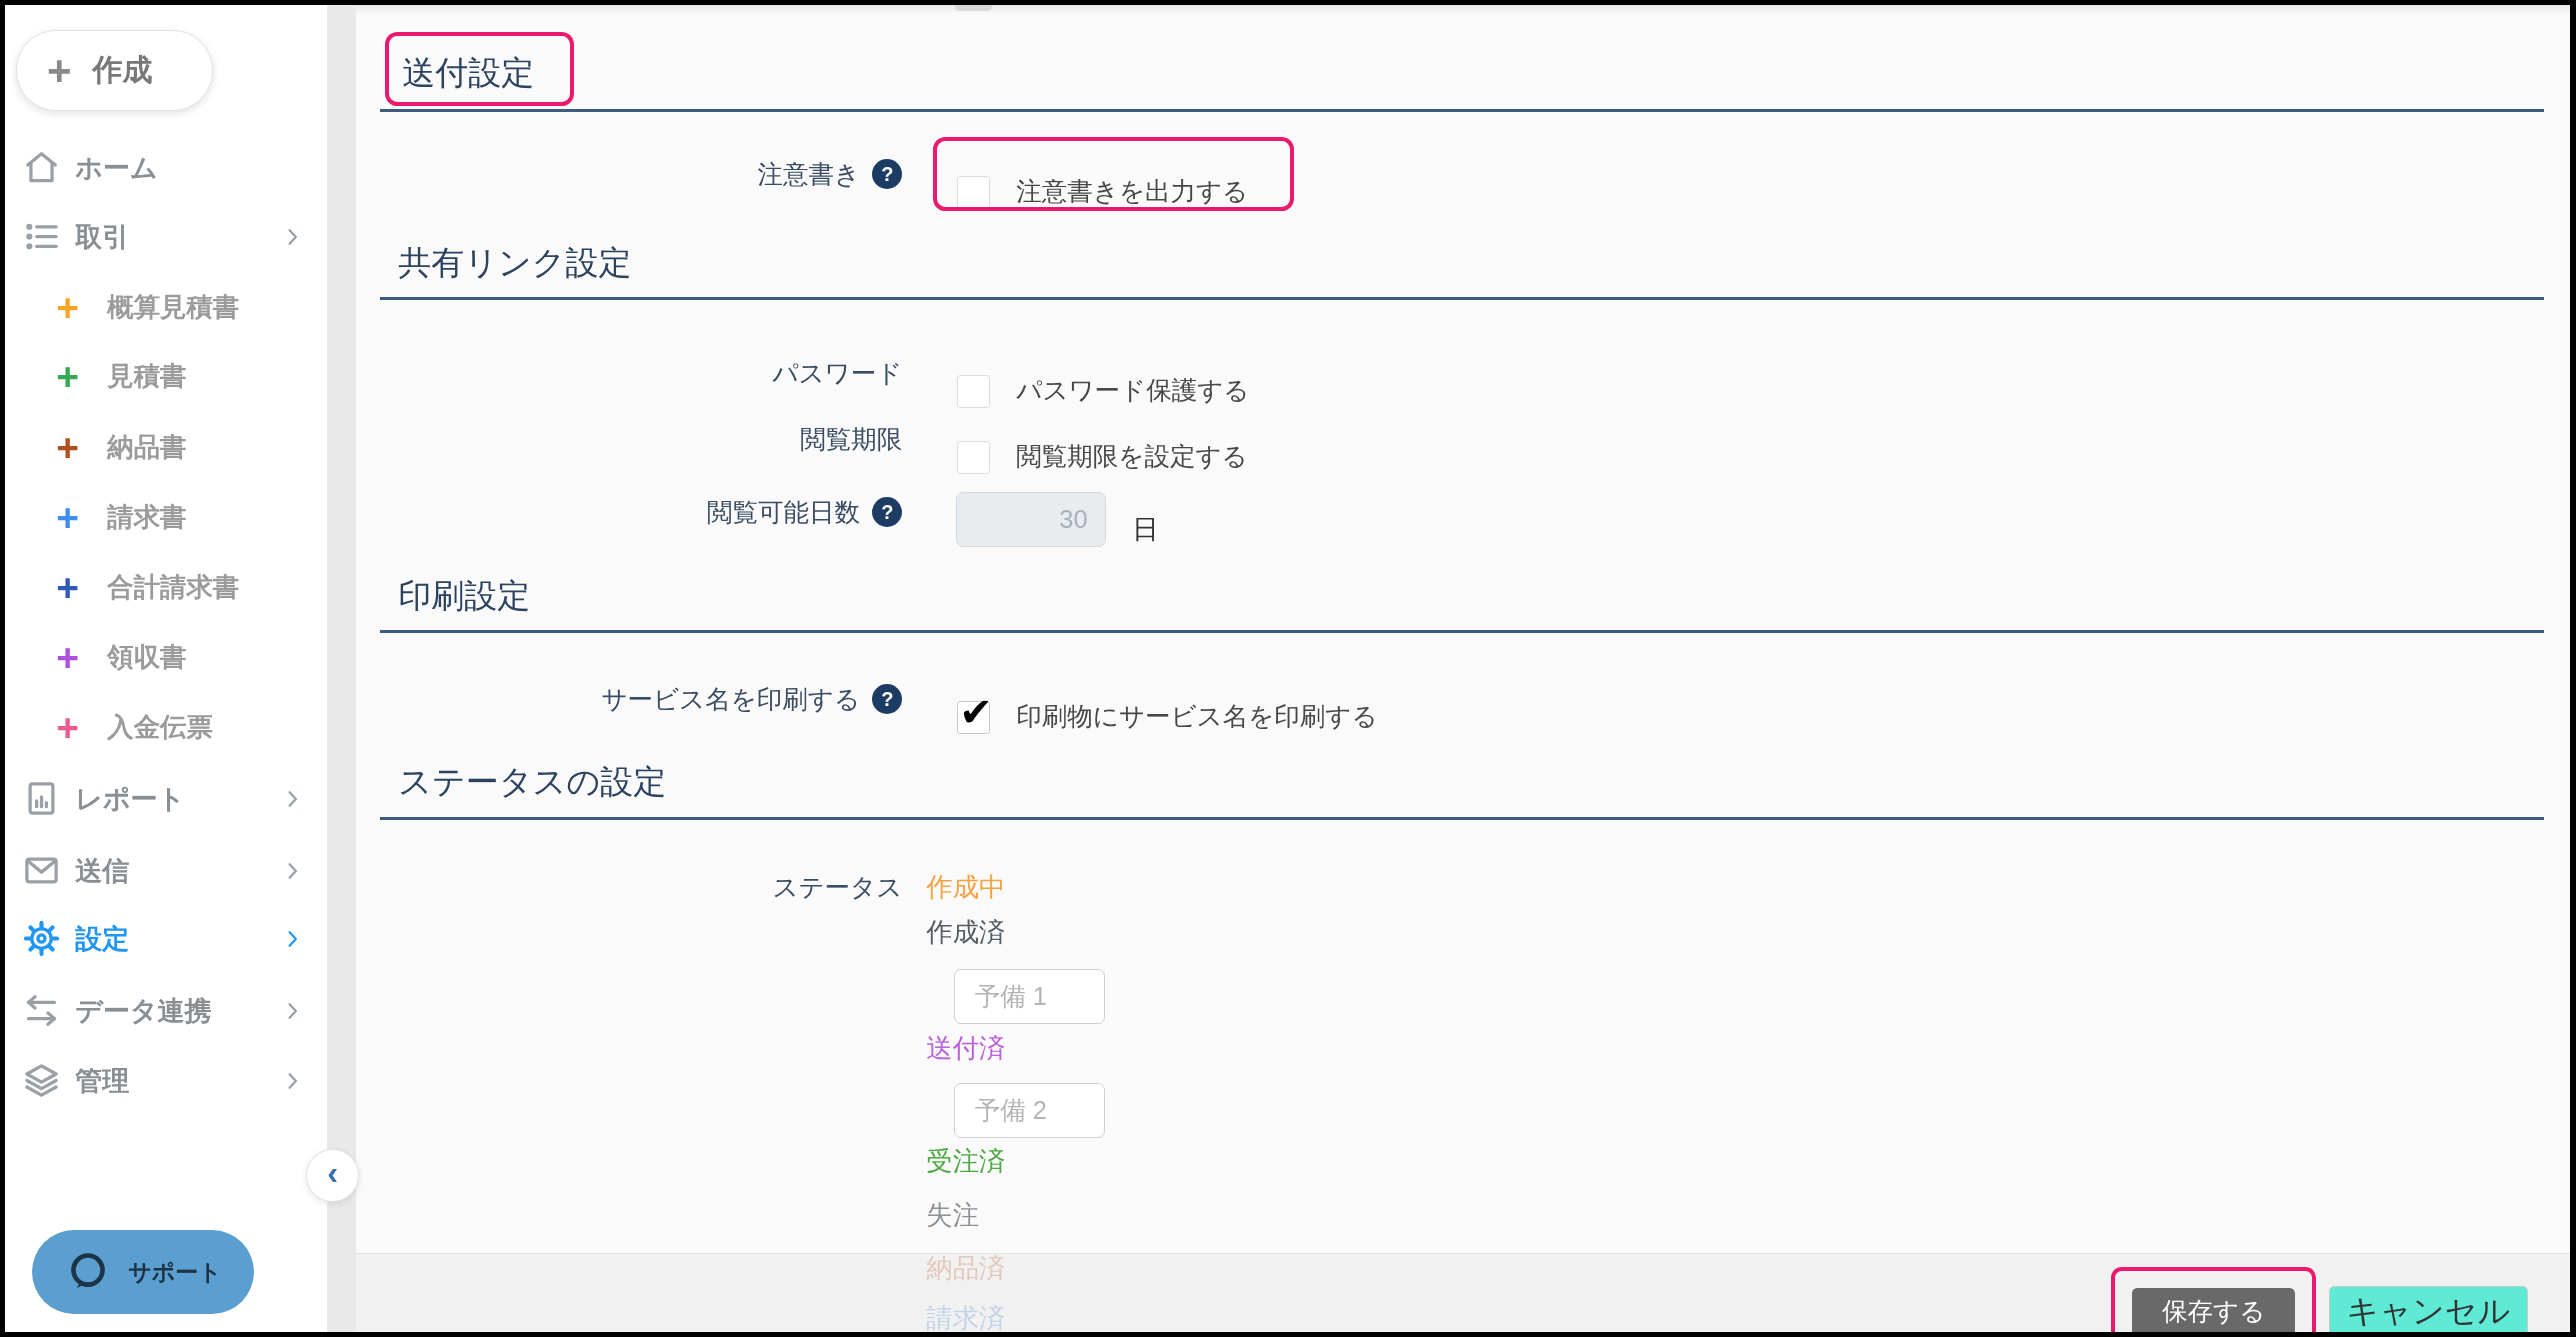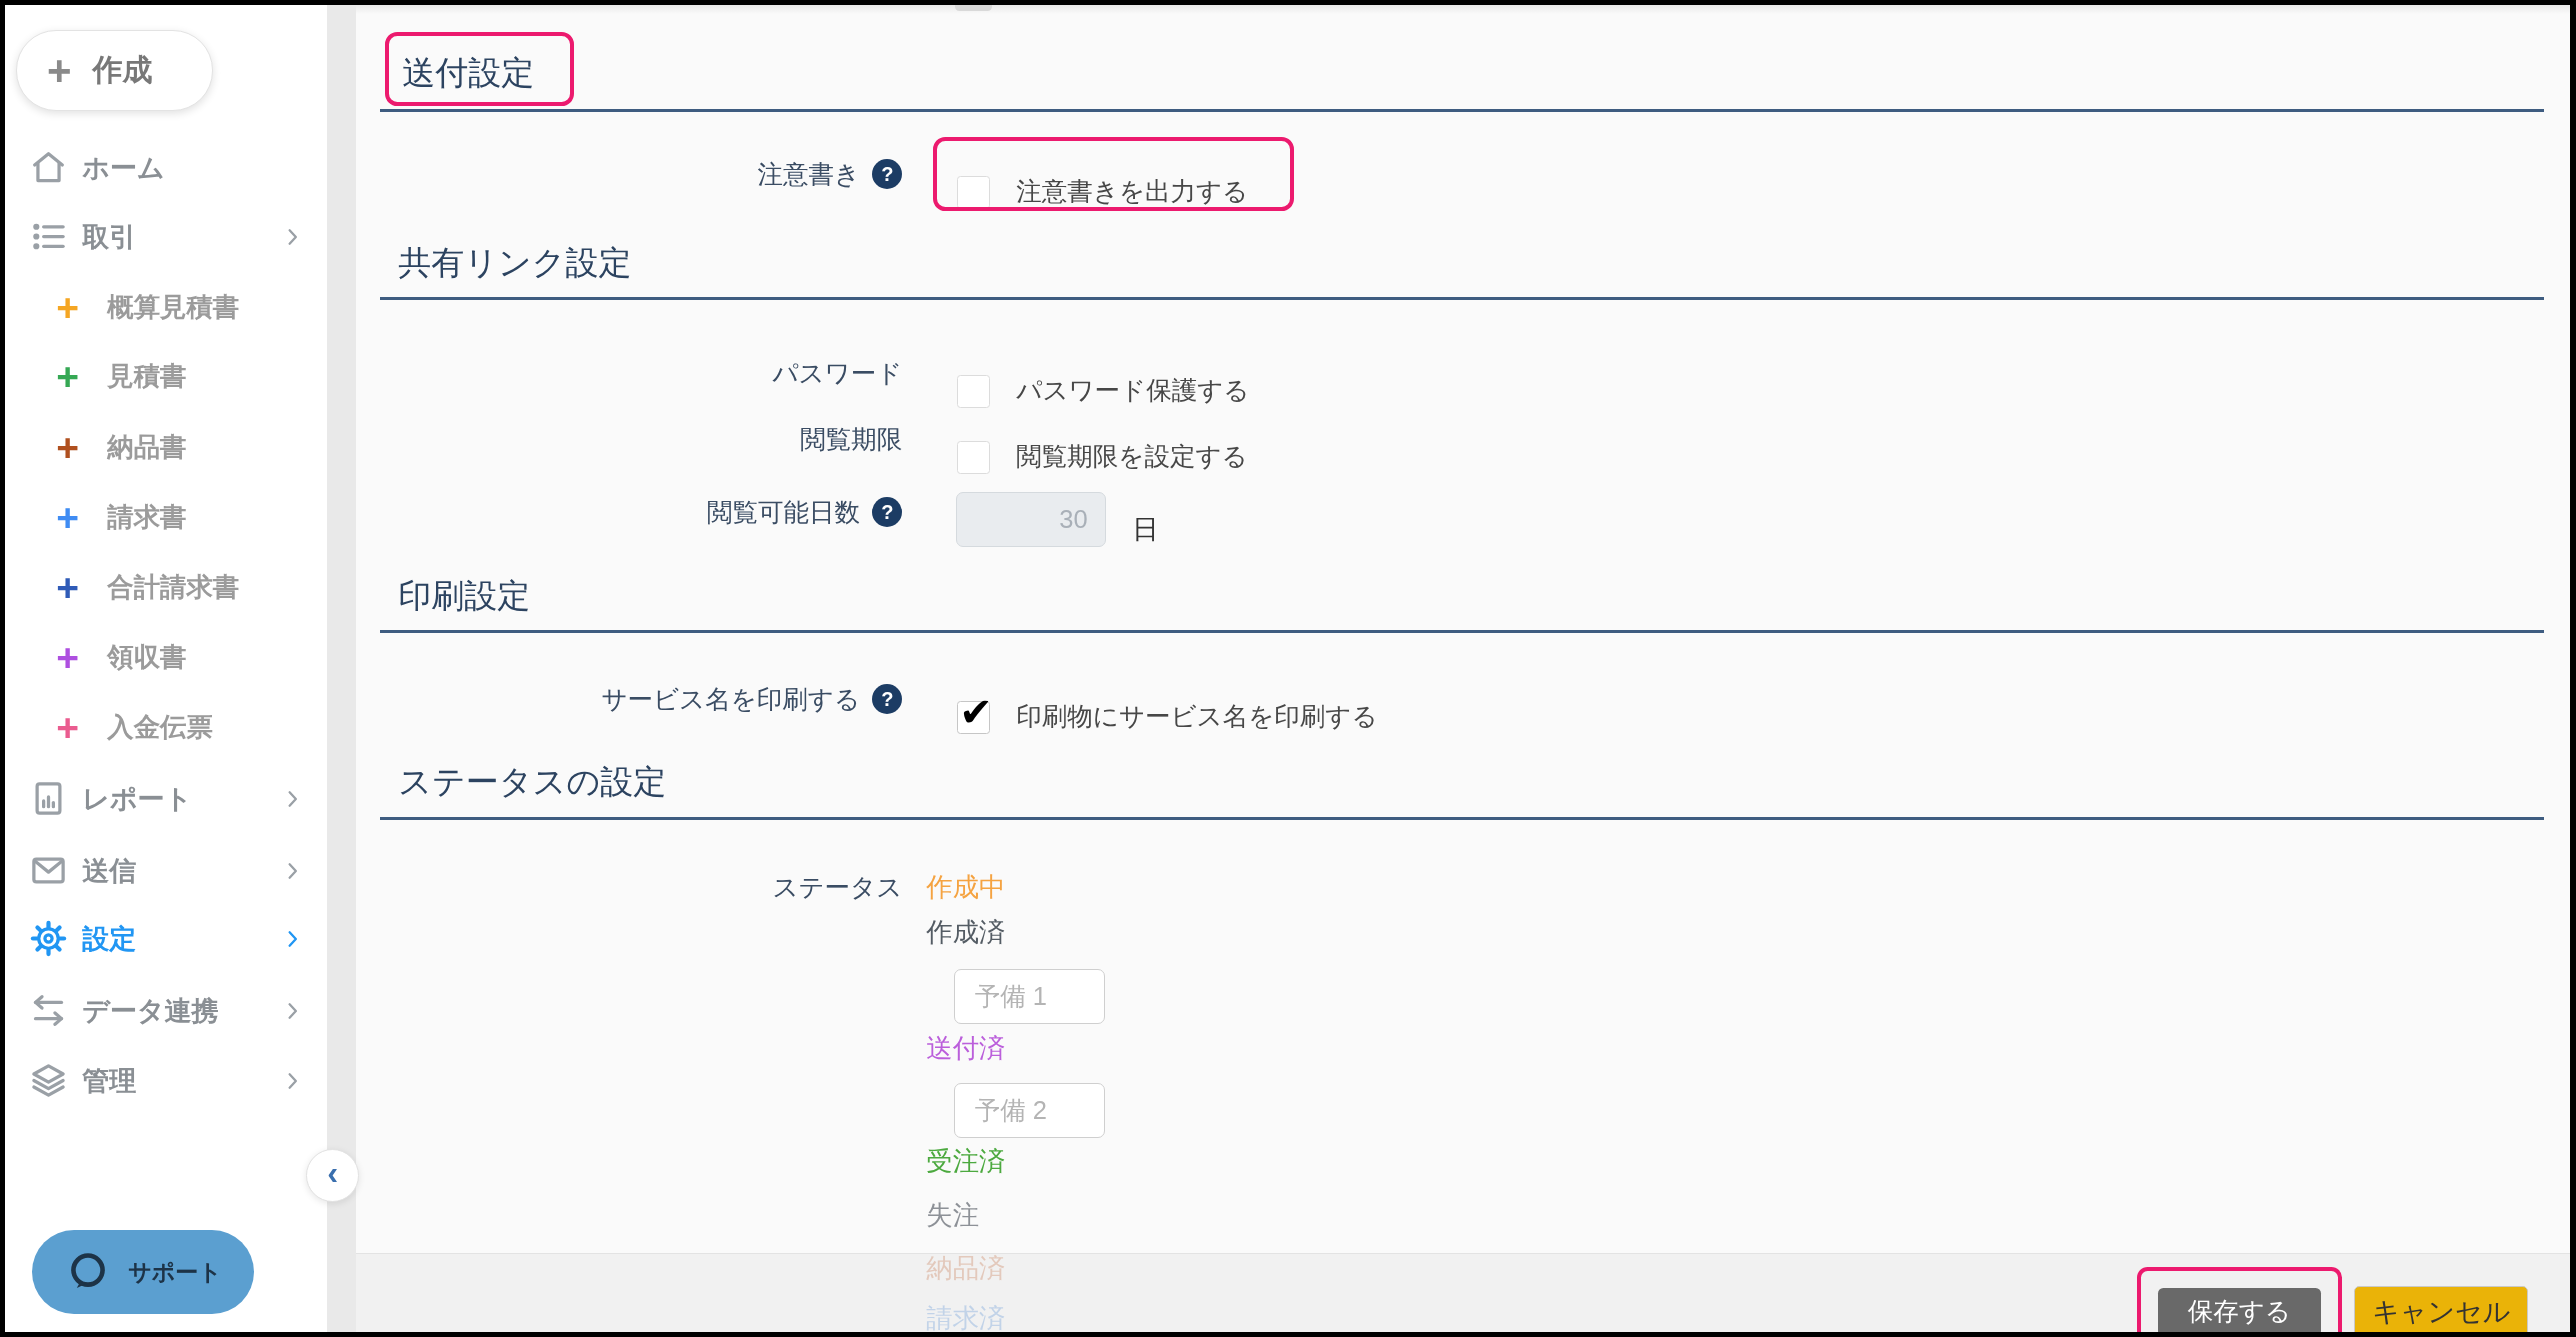--- a/index.html
+++ b/index.html
@@ -11,21 +11,21 @@
   
   .sidebar { position:absolute; left:0; top:0; width:322px; height:100%; background:#ffffff; }
   .gutter { position:absolute; left:322px; top:0; width:29px; height:100%; background:#e9e9e9; }
 
   .create-btn { position:absolute; left:10.6px; top:25px; width:197px; height:81px; border-radius:40px;
     background:#fff; border:0.9px solid #e3e3e3; box-shadow:0 2.6px 8.8px rgba(0,0,0,.12);
     display:flex; align-items:center; padding-left:30px; gap:21px; cursor:pointer; }
   .create-btn .plus-big { font-size:42px; font-weight:bold; color:#8a8a8a; line-height:1; }
   .create-btn .create-label { font-size:30px; font-weight:bold; color:#787878; }
 
-  .nav-item { position:absolute; left:0; width:322px; height:53px; display:flex; align-items:center; padding-left:23px; cursor:pointer; }
+  .nav-item { position:absolute; left:0; width:322px; height:53px; display:flex; align-items:center; padding-left:16px; cursor:pointer; }
   .nav-item .nav-icon { width:40px; height:40px; display:flex; align-items:center; justify-content:center; }
   .nav-icon svg { width:39px; height:39px; fill:none; stroke:#9aa0a6; stroke-width:2; stroke-linecap:round; stroke-linejoin:round; }
   .nav-item .nav-label { margin-left:14px; font-size:27px; font-weight:600; color:#8a8f94; }
   .nav-item.sub { padding-left:51px; }
   .nav-item.sub .nav-plus { width:35px; font-size:39px; font-weight:bold; line-height:1; }
   .nav-item.sub .nav-label { margin-left:16px; font-size:26.4px; color:#9b9b9b; }
   .nav-chevron { position:absolute; right:23px; top:50%; transform:translateY(-50%); width:23px; height:23px; }
   .nav-chevron svg { width:23px; height:23px; fill:none; stroke:#9aa0a6; stroke-width:2.4; stroke-linecap:round; stroke-linejoin:round; }
   .nav-item.active .nav-label { color:#2196f3; }
   .nav-item.active .nav-icon svg { stroke:#2196f3; }
@@ -74,22 +74,22 @@
     border-radius:7px; font-size:25.5px; color:#333; padding-left:19.4px; font-family:inherit; }
   .status-input::placeholder { color:#b4b4b4; }
   .status-above-footer { z-index:7; }
 
   
   .footer { position:absolute; left:0; right:0; top:1248px; bottom:0; background:#f1f1f1; border-top:0.9px solid #e3e3e3; z-index:6; }
   .footer-actions { position:absolute; right:42px; top:12.3px; display:flex; align-items:center; gap:12.3px; z-index:9; }
   .pink-wrap { border:4.4px solid #ec1a6e; border-radius:10.6px; padding:17px; display:inline-flex; }
   .save-btn { height:48px; padding:0 30px; background:#696969; color:#fff; border:none; border-radius:5.3px;
     font-size:25.5px; font-family:inherit; cursor:pointer; }
-  .cancel-btn { height:51px; padding:0 17px; background:#eab308; color:#333; border:0.9px solid #c9c9c9; border-radius:5.3px;
-    font-size:27px; font-family:inherit; cursor:pointer; }
+  .cancel-btn { height:51px; padding:0 17px; background:#5eead4; color:#333; border:0.9px solid #c9c9c9; border-radius:5.3px;
+    font-size:32px; font-family:inherit; cursor:pointer; }
 </style>
 </head>
 <body>
 
 <div class="screen">
   <div class="page">
 
     <aside class="sidebar">
 
       <button class="create-btn">

